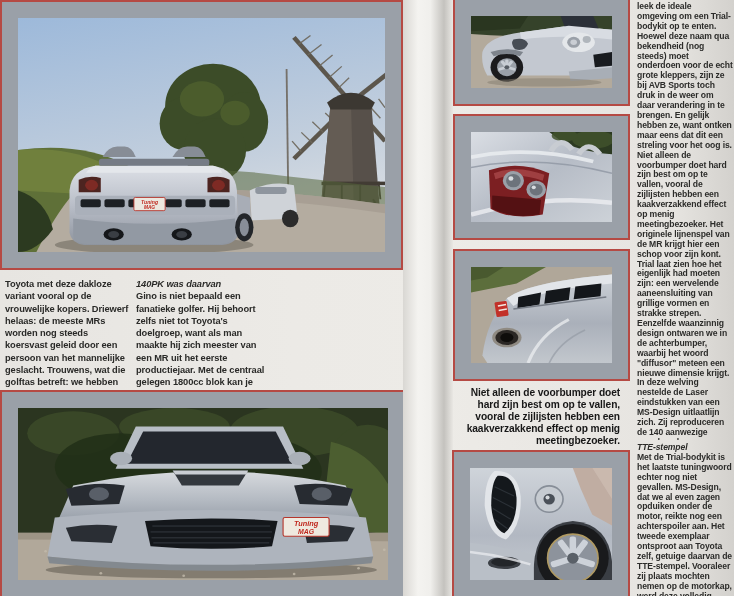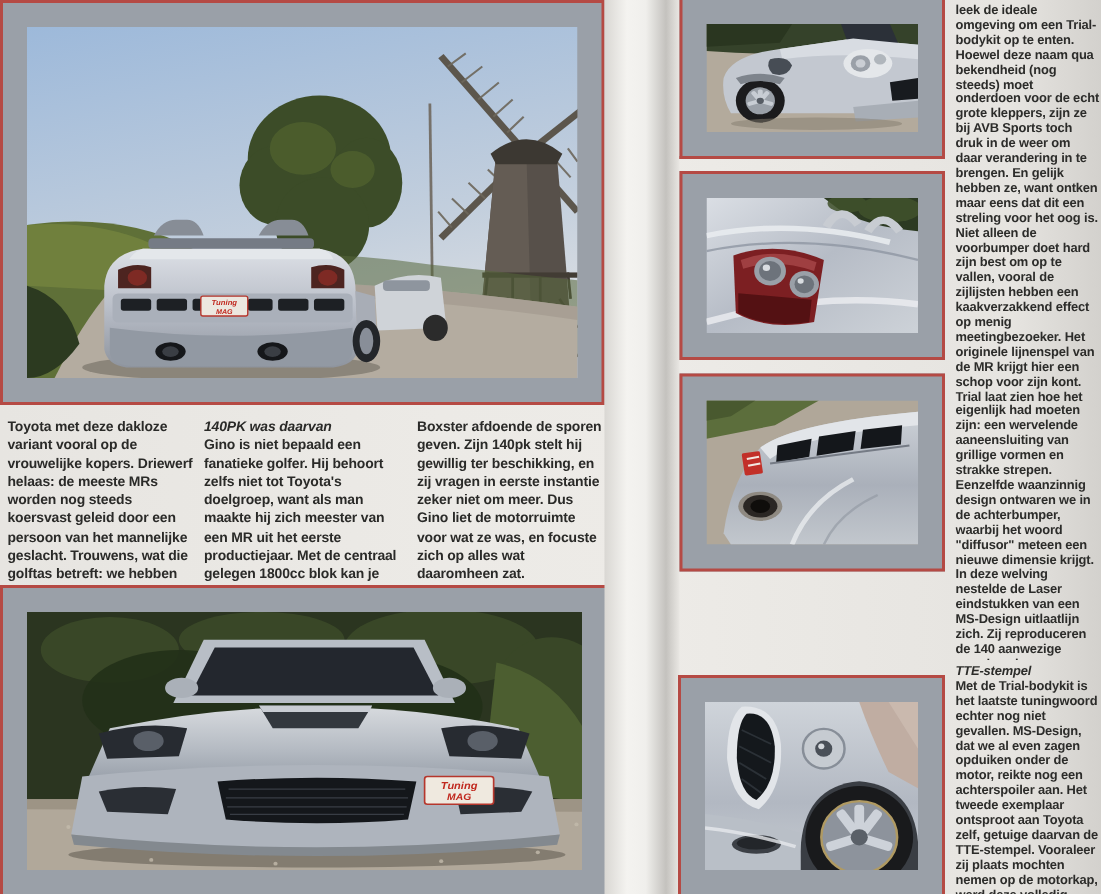--- a/index.html
+++ b/index.html
@@ -151,23 +151,20 @@
 
   <div class="textcol" style="left:5px;top:278px;width:126px;height:110px;">
     <p>Toyota met deze dakloze variant vooral op de vrouwelijke kopers. Driewerf helaas: de meeste MRs worden nog steeds koersvast geleid door een persoon van het mannelijke geslacht. Trouwens, wat die golftas betreft: we hebben toch flink mogen proppen...</p>
   </div>
 
   <div class="textcol" style="left:136px;top:278px;width:138px;height:110px;">
     <p class="h-italic">140PK was daarvan</p>
     <p>Gino is niet bepaald een fanatieke golfer. Hij behoort zelfs niet tot Toyota's doelgroep, want als man maakte hij zich meester van een MR uit het eerste productiejaar. Met de centraal gelegen 1800cc blok kan je deze guitige mini-</p>
   </div>
 
-  <div class="textcol" style="left:278px;top:278px;width:124px;height:110px;">
-    <p>Boxster afdoende de sporen geven. Zijn 140pk stelt hij gewillig ter beschikking, en zij vragen in eerste instantie zeker niet om meer. Dus Gino liet de motorruimte voor wat ze was, en focuste zich op alles wat daaromheen zat.</p>
-  </div>
 
   <figure class="photo no-bottom" style="left:0;top:390px;width:406px;height:206px;">
     <svg viewBox="0 0 402 204" preserveAspectRatio="none">
       <defs>
         <linearGradient id="hood2" x1="0" y1="0" x2="0" y2="1">
           <stop offset="0" stop-color="#d7dade"></stop>
             <stop offset="0.6" stop-color="#b4bac2"></stop>
             <stop offset="1" stop-color="#9aa1ab"></stop>
         </linearGradient>
       </defs>
@@ -338,20 +335,21 @@
 
       <ellipse cx="44" cy="94" rx="18" ry="13" fill="#8f8a82"></ellipse>
       <ellipse cx="44" cy="94" rx="14" ry="10" fill="#2b2724"></ellipse>
       <ellipse cx="44" cy="94" rx="8" ry="6" fill="#0f0d0b"></ellipse>
 
       <path d="M70 128 Q84 90 120 70" fill="none" stroke="#e8ebee" stroke-width="4" opacity="0.8"></path>
       <path d="M96 128 Q108 100 140 84" fill="none" stroke="#8f96a0" stroke-width="2" opacity="0.6"></path>
     </svg>
   </figure>
 
+  <p class="pullquote" style="left:452px;top:387px;width:168px;">Niet alleen de voorbumper doet hard zijn best om op te vallen, vooral de zijlijsten hebben een kaakverzakkend effect op menig meetingbezoeker.</p>
 
   <figure class="photo no-bottom" style="left:452px;top:450px;width:178px;height:146px;">
     <svg viewBox="0 0 174 144" preserveAspectRatio="none">
       <defs>
         <linearGradient id="bodyD" x1="0" y1="0" x2="0" y2="1">
           <stop offset="0" stop-color="#cfd4da"></stop>
             <stop offset="0.6" stop-color="#b2b8c2"></stop>
             <stop offset="1" stop-color="#c6cbd1"></stop>
         </linearGradient>
       </defs>

